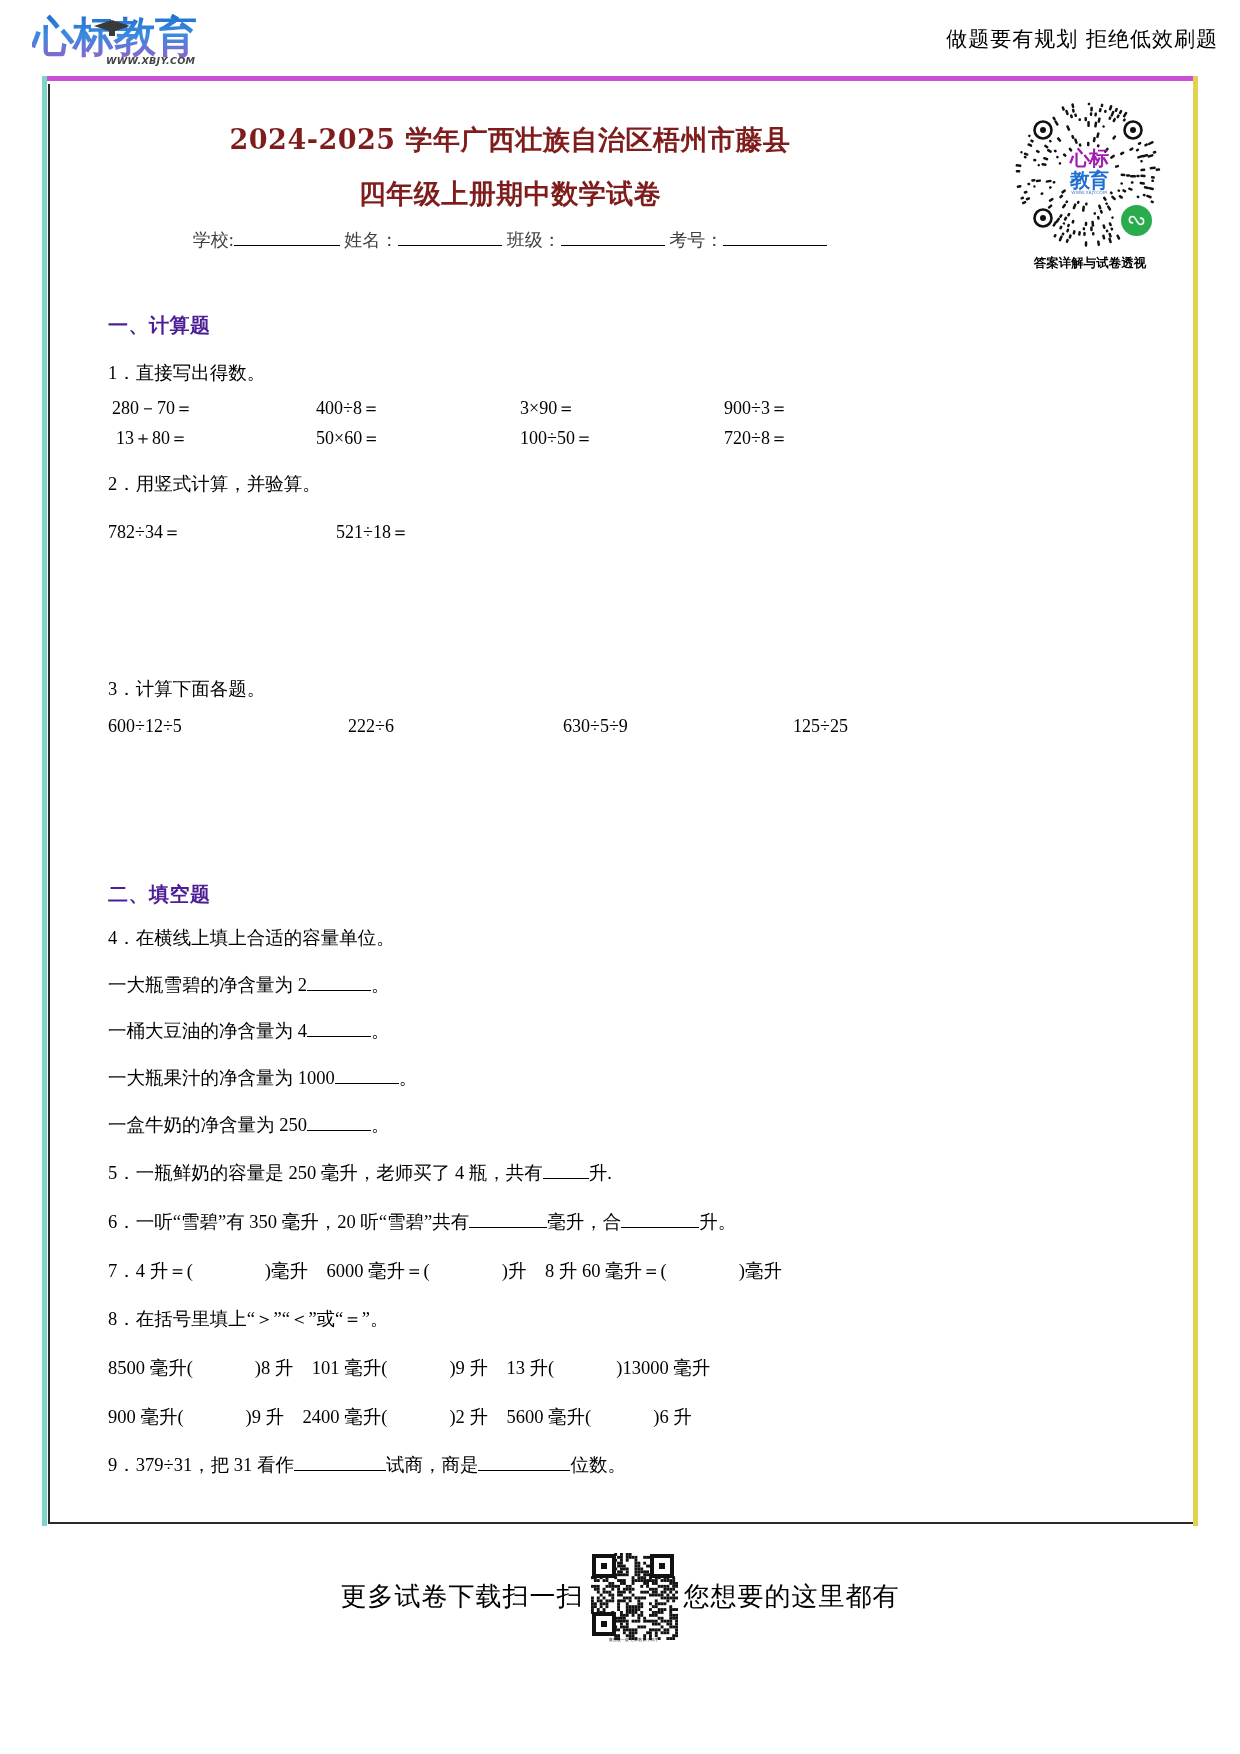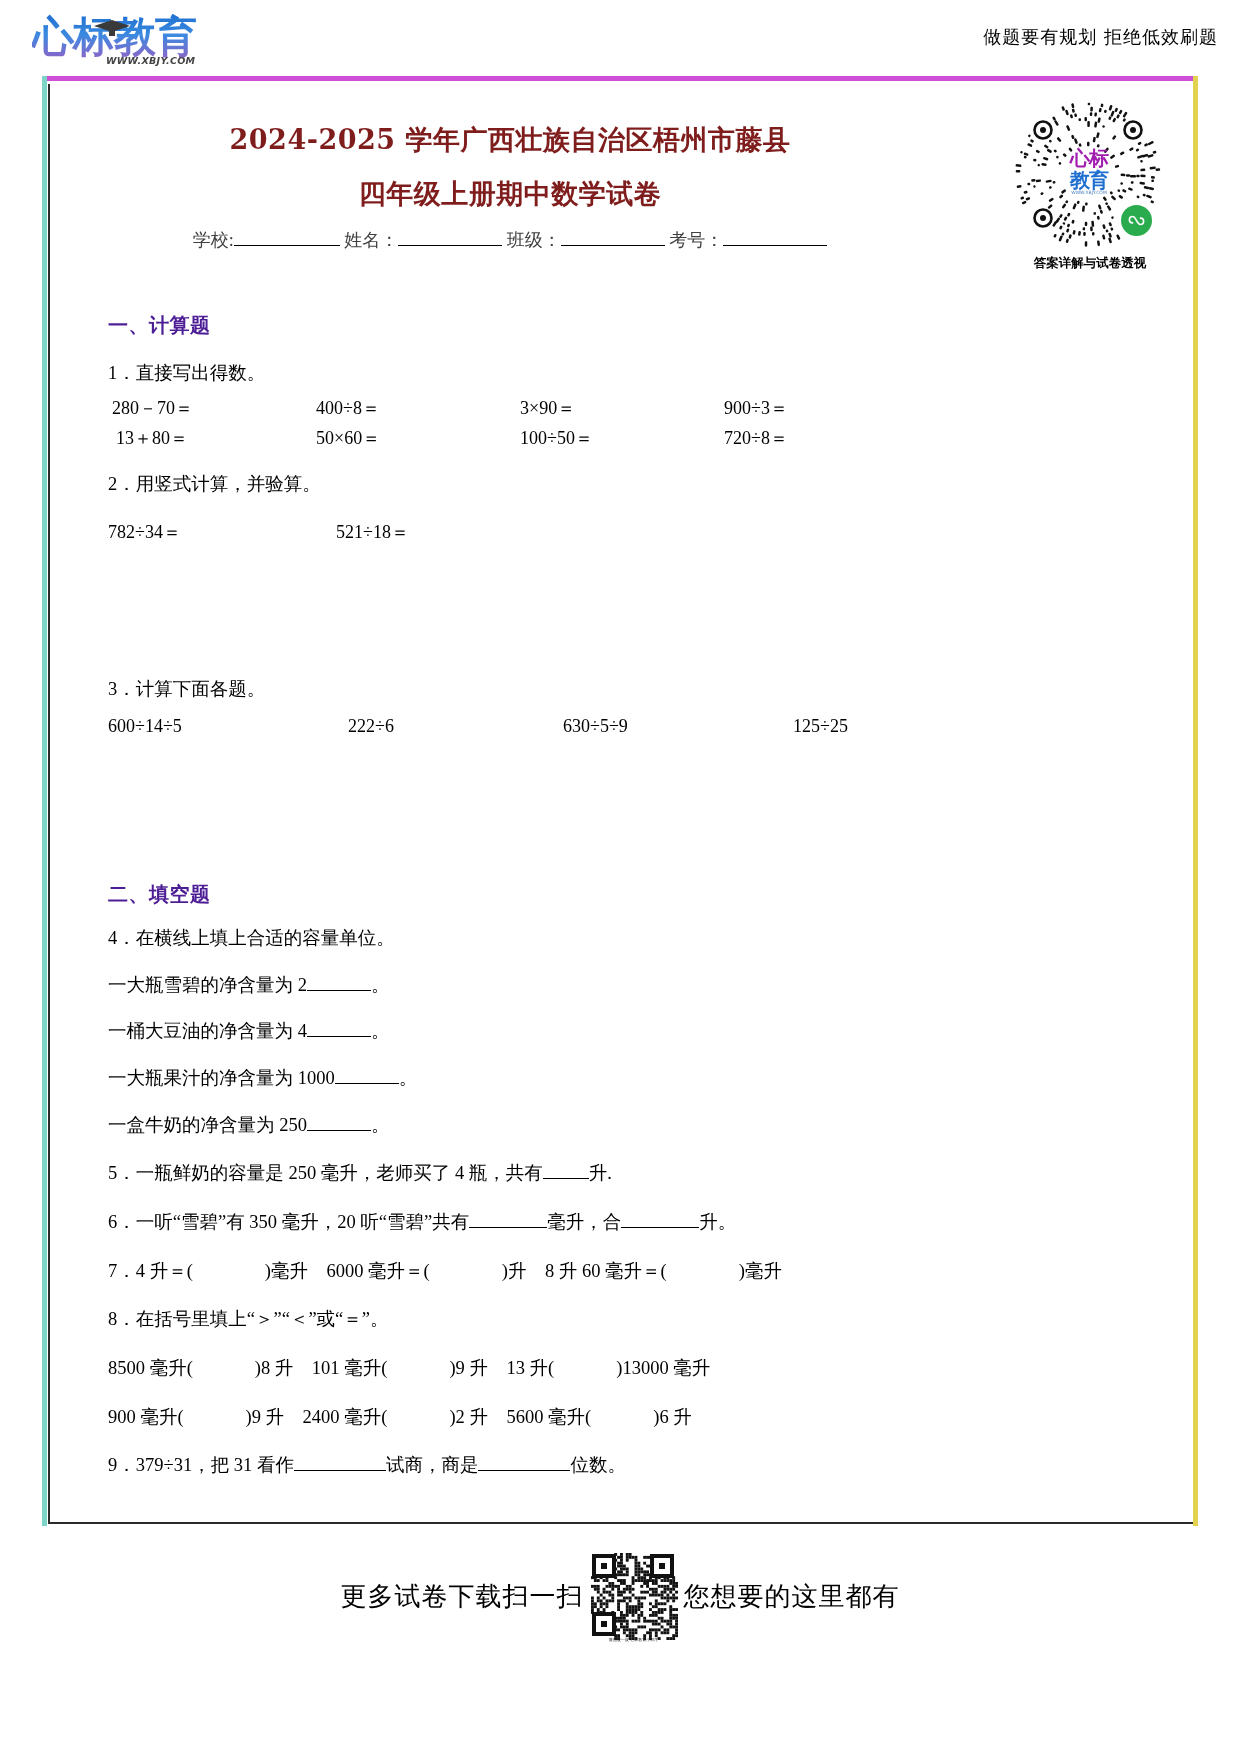--- a/index.html
+++ b/index.html
@@ -54,21 +54,21 @@
   }
   .logo-cap {
     position: absolute;
     left: 60px; top: 4px;
     width: 40px; height: 20px;
   }
   .slogan {
     position: absolute;
     right: 22px; top: 25px;
     font-family: "DejaVu Sans", sans-serif;
-    font-size: 18px;
+    font-size: 21px;
     color: #000;
     letter-spacing: 1px;
     white-space: nowrap;
   }
 
   
   .rule-purple {
     position: absolute;
     left: 42px; top: 76px;
     width: 1156px; height: 5px;
@@ -515,21 +515,21 @@
     <div class="expr-row" style="margin-top:22px">
       <span class="expr" style="left:0px">782÷34＝</span>
       <span class="expr" style="left:228px">521÷18＝</span>
     </div>
 
     <div style="height:125px"></div>
 
     <div class="q">3．计算下面各题。</div>
 
     <div class="expr-row" style="margin-top:12px">
-      <span class="expr" style="left:0px">600÷14÷5</span>
+      <span class="expr" style="left:0px">600÷12÷5</span>
       <span class="expr" style="left:240px">222÷6</span>
       <span class="expr" style="left:455px">630÷5÷9</span>
       <span class="expr" style="left:685px">125÷25</span>
     </div>
 
     <div style="height:135px"></div>
 
     <div class="sec-head">二、填空题</div>
 
     <div class="q" style="margin-top:16px">4．在横线上填上合适的容量单位。</div>

